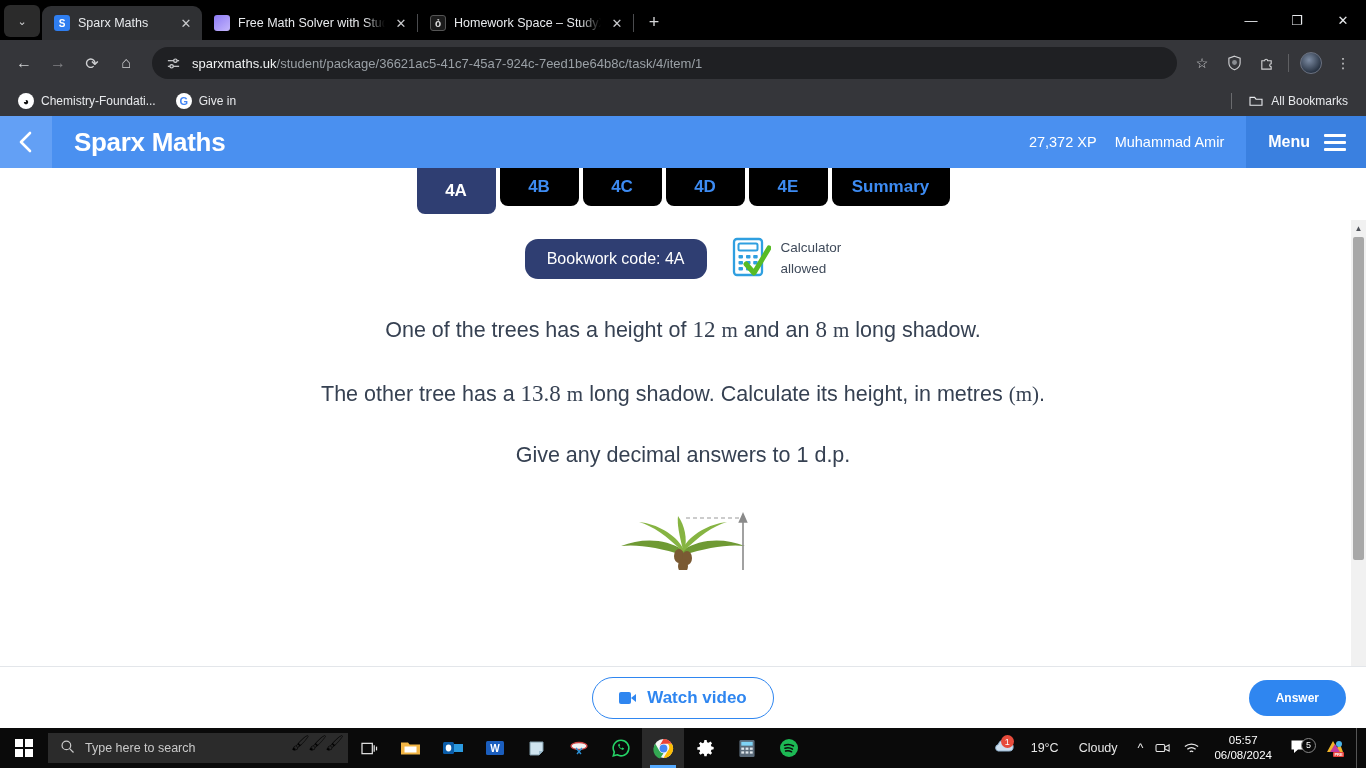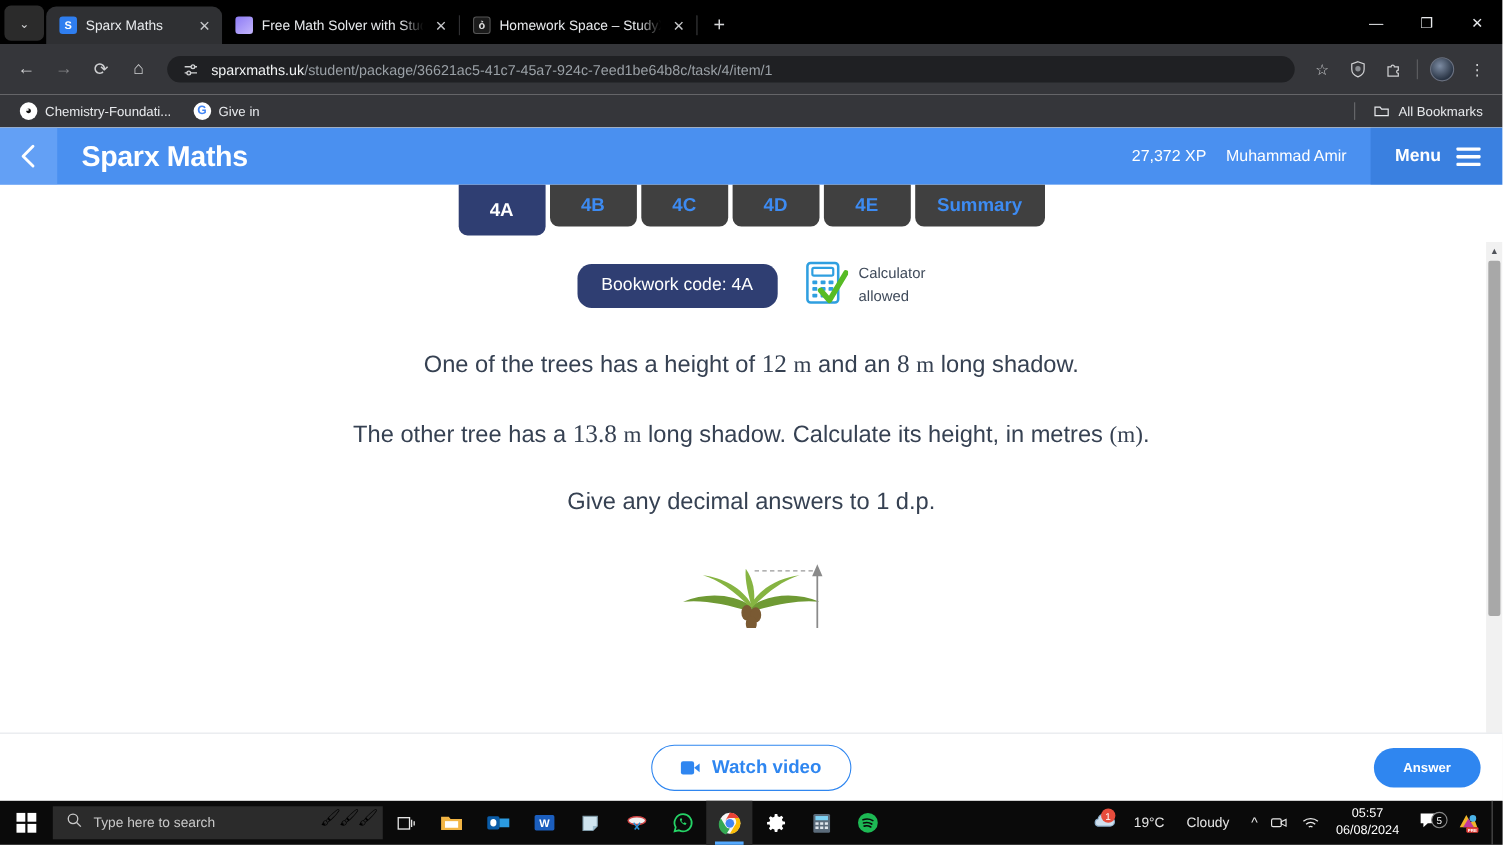--- a/index.html
+++ b/index.html
@@ -51,21 +51,21 @@
              display: flex; align-items: center; justify-content: center; margin: 0 0 4px 6px; }
   .wincontrols { display: flex; align-items: center; height: 40px; }
   .wc { width: 46px; height: 32px; display: flex; align-items: center;
         justify-content: center; color: #e8eaed; font-size: 13px; }
 
   .toolbar { height: 46px; background: #35363a; display: flex; align-items: center; padding: 0 8px; gap: 2px; }
   .nav-btn { width: 32px; height: 32px; display: flex; align-items: center;
              justify-content: center; color: #cfd0d2; font-size: 16px; border-radius: 50%; }
   .nav-btn.dim { color: #808184; }
   .omnibox {
-    flex: 1; height: 24px; background: #1f2023; border-radius: 16px;
+    flex: 1; height: 32px; background: #1f2023; border-radius: 16px;
     display: flex; align-items: center; padding: 0 12px; margin: 0 8px; gap: 10px;
   }
   .omni-icon { width: 18px; height: 18px; color: #cfd0d2; display: flex; align-items: center; justify-content: center; }
   .url { font-size: 13px; color: #9aa0a6; white-space: nowrap; overflow: hidden; }
   .url b { color: #f1f3f4; font-weight: normal; }
   .tb-icon { width: 30px; height: 30px; display: flex; align-items: center;
              justify-content: center; color: #cfd0d2; font-size: 14px; }
   .tb-sep { width: 1px; height: 18px; background: #5f6063; margin: 0 5px; }
   .avatar-btn {
     width: 22px; height: 22px; border-radius: 50%;
@@ -99,21 +99,21 @@
   .menu-label { color: #fff; font-weight: bold; font-size: 16px; }
   .burger { display: flex; flex-direction: column; gap: 4px; }
   .burger i { display: block; width: 22px; height: 3px; background: #fff; border-radius: 1px; }
 
   .content-area { position: relative; height: 560px; background: #fff; }
 
   .tabs-row { display: flex; justify-content: center; gap: 4px; padding-top: 0px; }
   .qtab {
     min-width: 79px; height: 38px; border-radius: 0 0 8px 8px;
     display: flex; align-items: center; justify-content: center;
-    font-size: 17px; font-weight: bold; color: #3d8bf2; background: #404040;
+    font-size: 17px; font-weight: bold; color: #3d8bf2; background: #000000;
   }
   .qtab.active { background: #2f3e72; color: #fff; height: 46px; }
   .qtab.summary { min-width: 118px; }
 
   .badge-row { display: flex; justify-content: center; align-items: center; gap: 24px; margin-top: 22px; }
   .bookwork {
     background: #2f3e72; color: #fff; font-size: 16px;
     padding: 11px 22px; border-radius: 13px;
   }
   .calc-wrap { display: flex; align-items: center; gap: 10px; }

